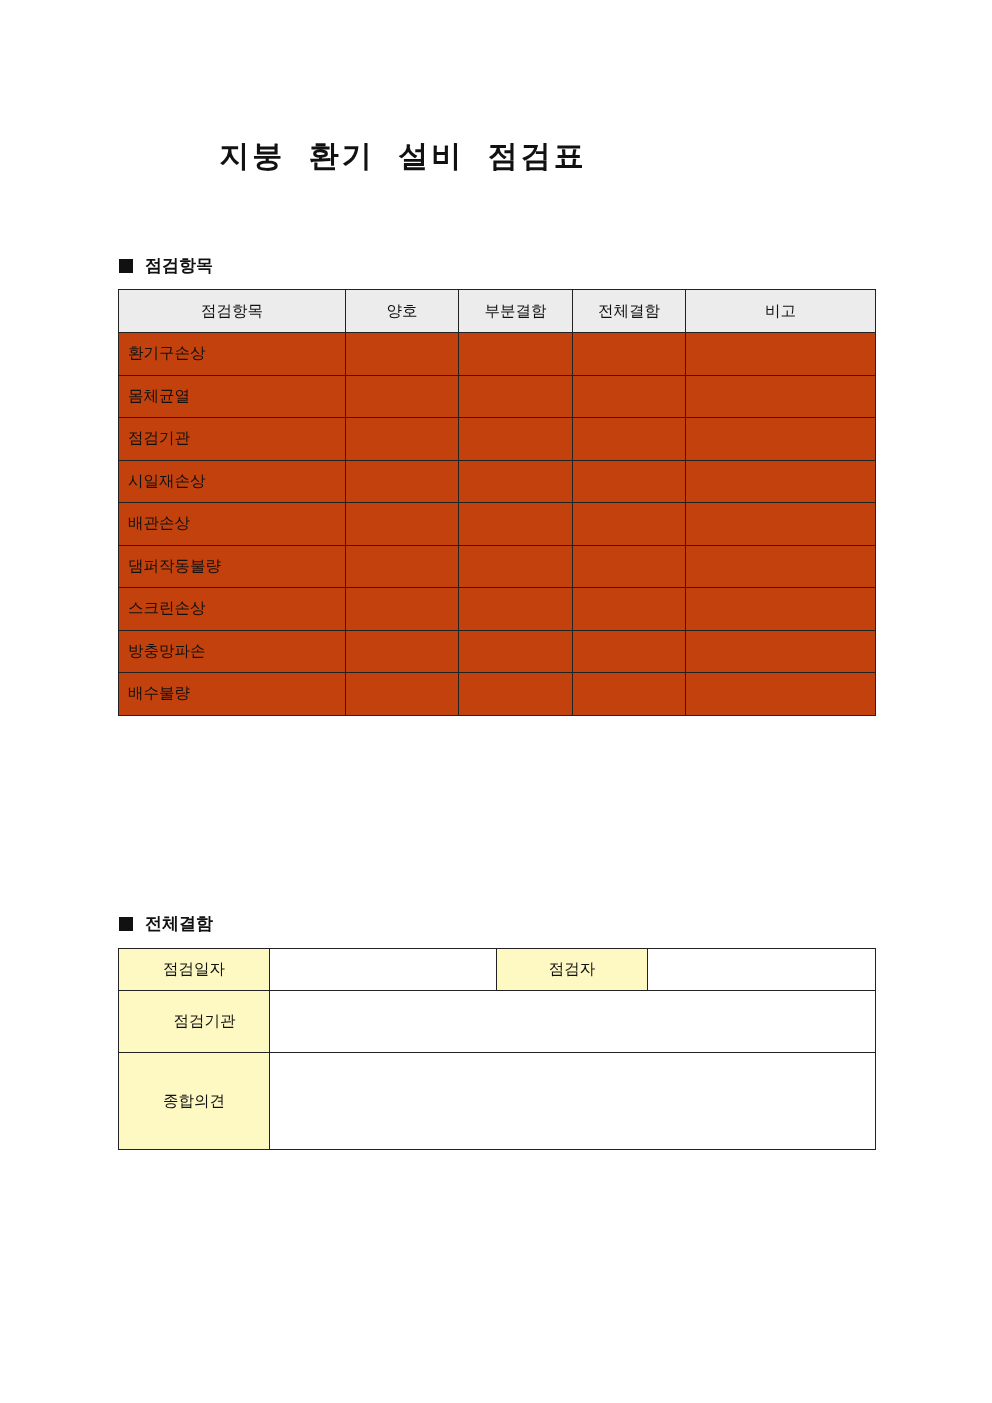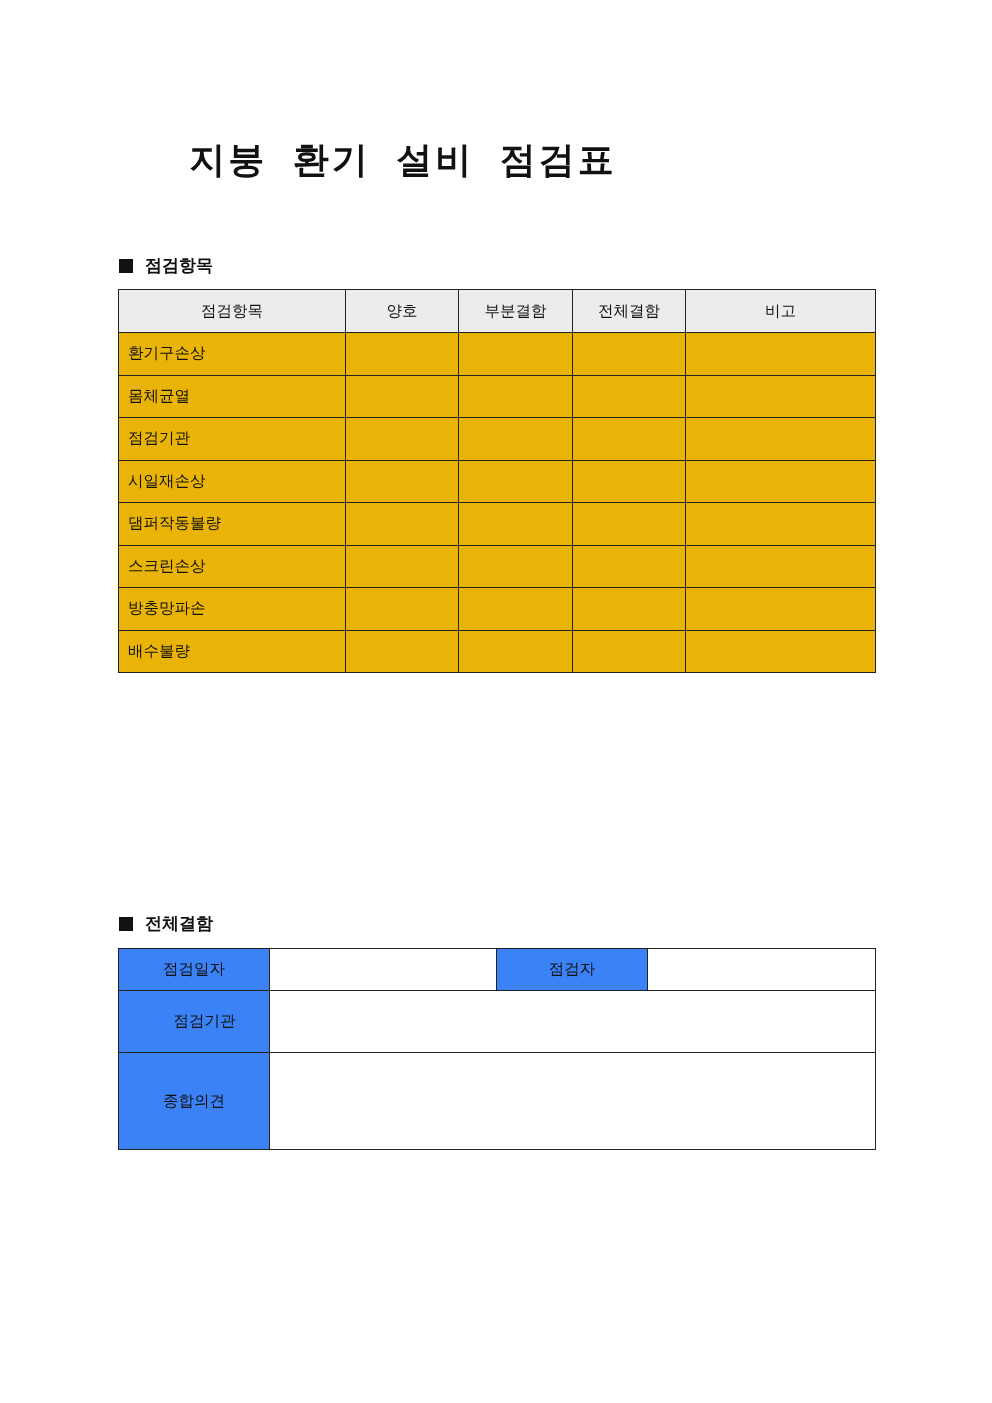--- a/index.html
+++ b/index.html
@@ -4,43 +4,43 @@
   <style>
     * { box-sizing: border-box; margin: 0; padding: 0; }
     html, body {
       width: 992px; height: 1403px; background: #ffffff;
       font-family: "DejaVu Sans", "Liberation Sans", sans-serif;
       color: #111111;
     }
     .page { position: relative; width: 992px; height: 1403px; }
     .title {
       position: absolute; left: 0; top: 136px; width: 806px;
-      text-align: center; font-size: 36px; font-weight: bold;
+      text-align: center; font-size: 30px; font-weight: bold;
       letter-spacing: 3px; word-spacing: 10px;
     }
     .section-head {
       position: absolute; left: 119px; font-size: 17px; font-weight: bold;
       display: flex; align-items: center;
     }
     .section-head .sq {
       display: inline-block; width: 14px; height: 14px; background: #111;
       margin-right: 12px;
     }
     table { position: absolute; border-collapse: collapse; table-layout: fixed; }
     td, th {
       border: 1px solid #222; font-size: 15.5px; font-weight: normal;
       vertical-align: middle;
     }
     th { background: #ececec; text-align: center; }
     .t1 { left: 118px; top: 289px; width: 757px; }
     .t1 th { height: 43px; }
-    .t1 td { height: 42.5px; background: #eab308; }
+    .t1 td { height: 42.5px; background: #c2410c; }
     .t1 td.item { padding-left: 9px; text-align: left; }
     .t2 { left: 118px; top: 948px; width: 757px; }
-    .t2 .lbl { background: #3b82f6; text-align: center; }
+    .t2 .lbl { background: #fef9c3; text-align: center; }
     .t2 .r1 td { height: 42px; }
     .t2 .r2 td { height: 62px; padding-left: 21px; }
     .t2 .r3 td { height: 97px; }
   </style>
 </head>
 <body>
 
 <div class="page">
 
   <div class="title">지붕 환기 설비 점검표</div>
@@ -84,20 +84,27 @@
         </tr>
         <tr>
           <td class="item">점검기관</td>
           <td class="check"></td>
           <td class="check"></td>
           <td class="check"></td>
           <td class="check"></td>
         </tr>
         <tr>
           <td class="item">시일재손상</td>
+          <td class="check"></td>
+          <td class="check"></td>
+          <td class="check"></td>
+          <td class="check"></td>
+        </tr>
+        <tr>
+          <td class="item">배관손상</td>
           <td class="check"></td>
           <td class="check"></td>
           <td class="check"></td>
           <td class="check"></td>
         </tr>
         <tr>
           <td class="item">댐퍼작동불량</td>
           <td class="check"></td>
           <td class="check"></td>
           <td class="check"></td>

